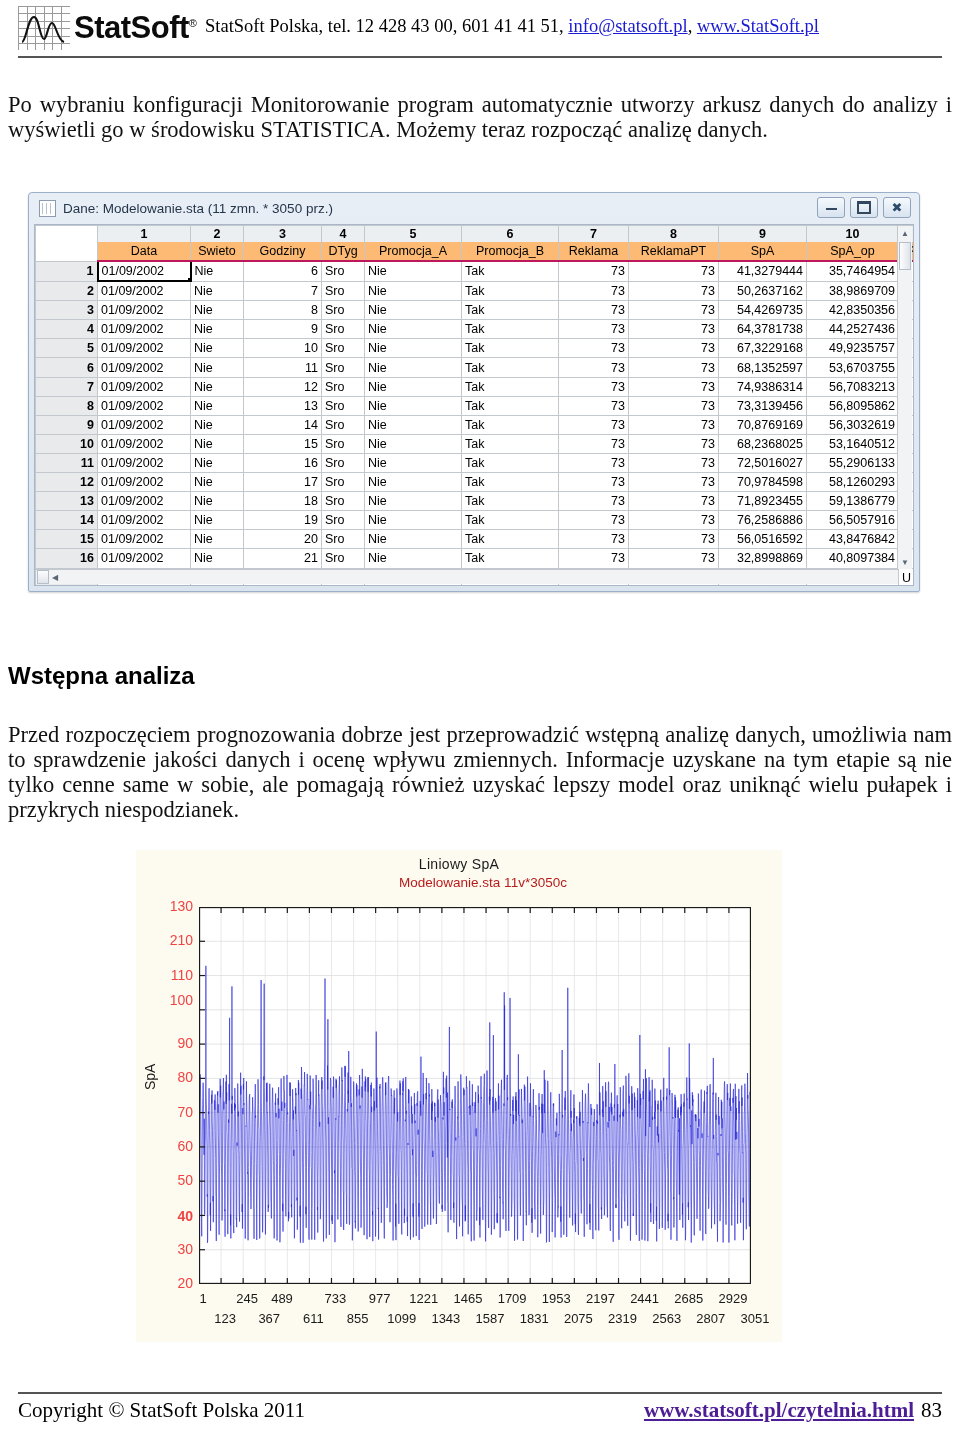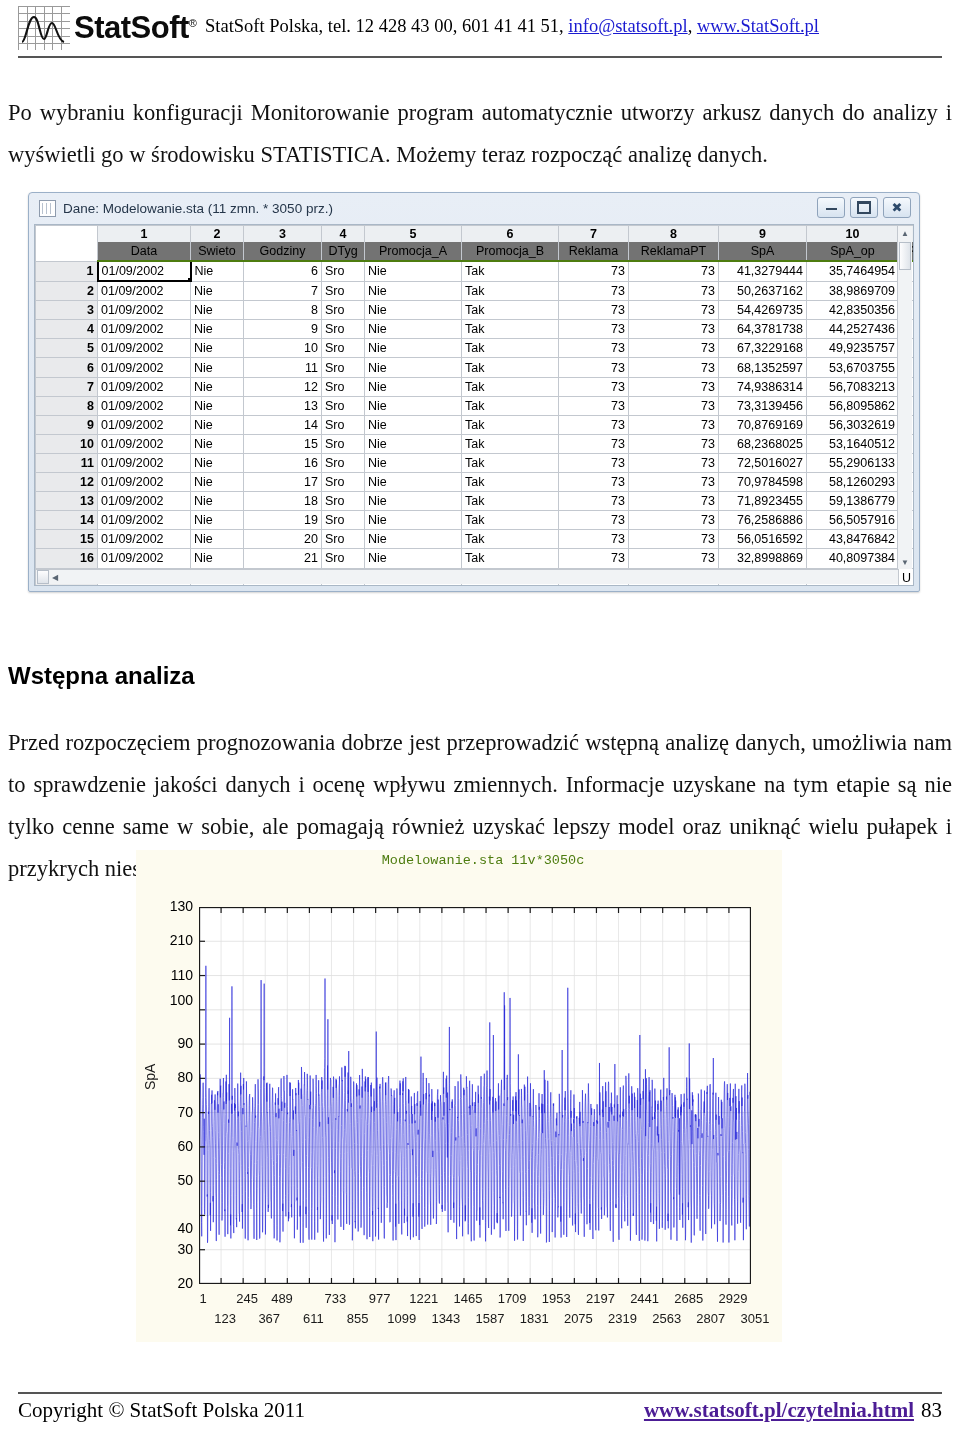--- a/index.html
+++ b/index.html
@@ -22,21 +22,21 @@
   .logo-text{font-family:"Liberation Sans",sans-serif;font-weight:bold;
     font-size:31px;letter-spacing:-0.5px;color:#0c0c0c;margin-left:4px;}
   .logo-text sup{font-size:11px;vertical-align:super;font-weight:normal;}
   .hdr-contact{position:absolute;left:205px;top:16px;
     font-family:"Liberation Serif",serif;font-size:18.5px;color:#000;white-space:nowrap;}
   .hdr-contact a{color:#1a1ad0;text-decoration:underline;}
   .hdr-rule{position:absolute;left:18px;top:56px;width:924px;height:0;
      border-top:2px solid #555;}
 
   
-  .para{position:absolute;font-size:22.5px;line-height:42px;color:#111;
+  .para{position:absolute;font-size:22.5px;line-height:25px;color:#111;
         text-align:justify;text-justify:inter-word;}
   #p1{left:8px;top:92px;width:944px;}
   #p2{left:8px;top:722px;width:944px;}
   h2.sect{position:absolute;left:8px;top:662px;margin:0;
     font-family:"Liberation Sans",sans-serif;font-size:24px;font-weight:bold;color:#000;}
 
   
   .ss-win{position:absolute;left:28px;top:192px;width:890px;height:398px;
     background:linear-gradient(to bottom,#e8eef6 0%,#dbe5f0 100%);
     border:1px solid #9bb0c8;border-radius:4px 4px 2px 2px;
@@ -61,22 +61,22 @@
   .ss-body{position:absolute;left:5px;top:31px;right:5px;bottom:5px;
     background:#fff;border:1px solid #a9b7c6;overflow:hidden;}
 
   table.sheet{border-collapse:collapse;table-layout:fixed;width:863px;
     font-family:"Liberation Sans",sans-serif;font-size:12.5px;color:#000;}
   table.sheet th,table.sheet td{border:1px solid #c3c8cf;padding:0 3px;height:18.1px;
     overflow:hidden;white-space:nowrap;}
   
   tr.hnum th{background:#eceff2;text-align:center;font-weight:bold;font-size:12.5px;
      border-bottom:none;height:16px;}
-  tr.hname th{background:#737373;text-align:center;font-weight:normal;font-size:12.5px;
-     border-top:none;border-bottom:2px solid #4d7c0f;height:18px;}
+  tr.hname th{background:#fdba74;text-align:center;font-weight:normal;font-size:12.5px;
+     border-top:none;border-bottom:2px solid #be185d;height:18px;}
   tr.hnum th.corner,tr.hname th.corner{background:#fff;border:1px solid #c3c8cf;}
   tr.hnum th.corner{border-bottom:none;}
   tr.hname th.corner{border-top:none;border-bottom:1px solid #c3c8cf;}
   td.rn{background:#e9eaec;text-align:right;font-weight:bold;padding-right:4px;
         border-right:2px solid #1a1a1a;}
   td.l{text-align:left;}
   td.r{text-align:right;}
   tr.selrow td.c1{border:2px solid #000;position:relative;}
   tr.selrow td.c1:after{content:"";position:absolute;right:-3px;bottom:-3px;
     width:5px;height:5px;background:#000;}
@@ -92,28 +92,28 @@
   .hscroll .thumb{width:10px;height:12px;margin-left:1px;
     background:linear-gradient(to bottom,#fdfdfe,#dfe4ea);border:1px solid #b6bec8;}
   .hscroll .arr{font-size:8px;color:#5a6673;margin-left:3px;
     font-family:"Liberation Sans",sans-serif;}
 
   
   .chart-box{position:absolute;left:136px;top:850px;width:646px;height:492px;
     background:#fdfbef;}
   .chart-title{text-align:center;font-family:"Liberation Sans",sans-serif;
     font-size:14px;color:#1a1a1a;padding-top:6px;letter-spacing:.3px;}
-  .chart-sub{text-align:center;font-family:Liberation Mono, monospace;
-    font-size:13.5px;color:#4d7c0f;margin-top:3px;padding-left:48px;}
+  .chart-sub{text-align:center;font-family:Liberation Sans, sans-serif;
+    font-size:13.5px;color:#b91c1c;margin-top:3px;padding-left:48px;}
   .plot-area{position:absolute;left:63px;top:57px;width:552px;height:377px;}
   svg.plot{display:block;}
   .ylab{position:absolute;left:6px;top:240px;transform:rotate(-90deg);
     transform-origin:left top;font-family:"Liberation Sans",sans-serif;font-size:14px;color:#1a1a1a;}
   .ytick{position:absolute;right:0;font-family:"Liberation Sans",sans-serif;
-    font-size:14px;color:#000000;text-align:right;}
+    font-size:14px;color:#ef4444;text-align:right;}
   .ytick-wrap{position:absolute;left:0;top:57px;width:57px;height:377px;}
   .xtick-row{position:absolute;left:63px;width:552px;
     font-family:"Liberation Sans",sans-serif;font-size:13px;color:#1a1a1a;}
   .xt{position:absolute;transform:translateX(-50%);white-space:nowrap;}
 
   
   .ftr-rule{position:absolute;left:18px;top:1392px;width:924px;height:0;
     border-top:2px solid #555;}
   .ftr{position:absolute;left:18px;top:1398px;width:924px;height:30px;
     font-size:21px;color:#000;}
@@ -456,33 +456,34 @@
       <div class="thumb"></div>
       <div class="arr">◀</div>
     </div>
   </div>
 </div>
 
 <h2 class="sect">Wstępna analiza</h2>
 <div class="para" id="p2">Przed rozpoczęciem prognozowania dobrze jest przeprowadzić wstępną analizę danych, umożliwia nam to sprawdzenie jakości danych i ocenę wpływu zmiennych. Informacje uzyskane na tym etapie są nie tylko cenne same w sobie, ale pomagają również uzyskać lepszy model oraz uniknąć wielu pułapek i przykrych niespodzianek.</div>
 
 <div class="chart-box">
+  <div class="chart-title">Liniowy   SpA</div>
   <div class="chart-sub">Modelowanie.sta 11v*3050c</div>
   <div class="ylab">SpA</div>
   <div class="ytick-wrap" id="ytick-wrap">
       <div class="ytick" style="top: -9px;">130</div>
       <div class="ytick" style="top: 25.2727px;">210</div>
       <div class="ytick" style="top: 59.5455px;">110</div>
       <div class="ytick" style="top: 85px;">100</div>
       <div class="ytick" style="top: 128.091px;">90</div>
       <div class="ytick" style="top: 162.364px;">80</div>
       <div class="ytick" style="top: 196.636px;">70</div>
       <div class="ytick" style="top: 230.909px;">60</div>
       <div class="ytick" style="top: 265.182px;">50</div>
-      <div class="ytick" style="top: 313px;">40</div>
+      <div class="ytick" style="top: 301px; font-weight: bold;">40</div>
       <div class="ytick" style="top: 333.727px;">30</div>
       <div class="ytick" style="top: 368px;">20</div>
     </div>
   <div class="plot-area">
     <svg class="plot" id="plotsvg" width="552" height="377" viewBox="0 0 552 377">
         <rect x="0" y="0" width="552" height="377" fill="#ffffff"></rect>
         <line x1="0" y1="34.27272727272731" x2="552" y2="34.27272727272731" stroke="#d8d8d8" stroke-width="0.7"></line>
         <line x1="0" y1="68.5454545454545" x2="552" y2="68.5454545454545" stroke="#d8d8d8" stroke-width="0.7"></line>
         <line x1="0" y1="102.81818181818181" x2="552" y2="102.81818181818181" stroke="#d8d8d8" stroke-width="0.7"></line>
         <line x1="0" y1="137.0909090909091" x2="552" y2="137.0909090909091" stroke="#d8d8d8" stroke-width="0.7"></line>

